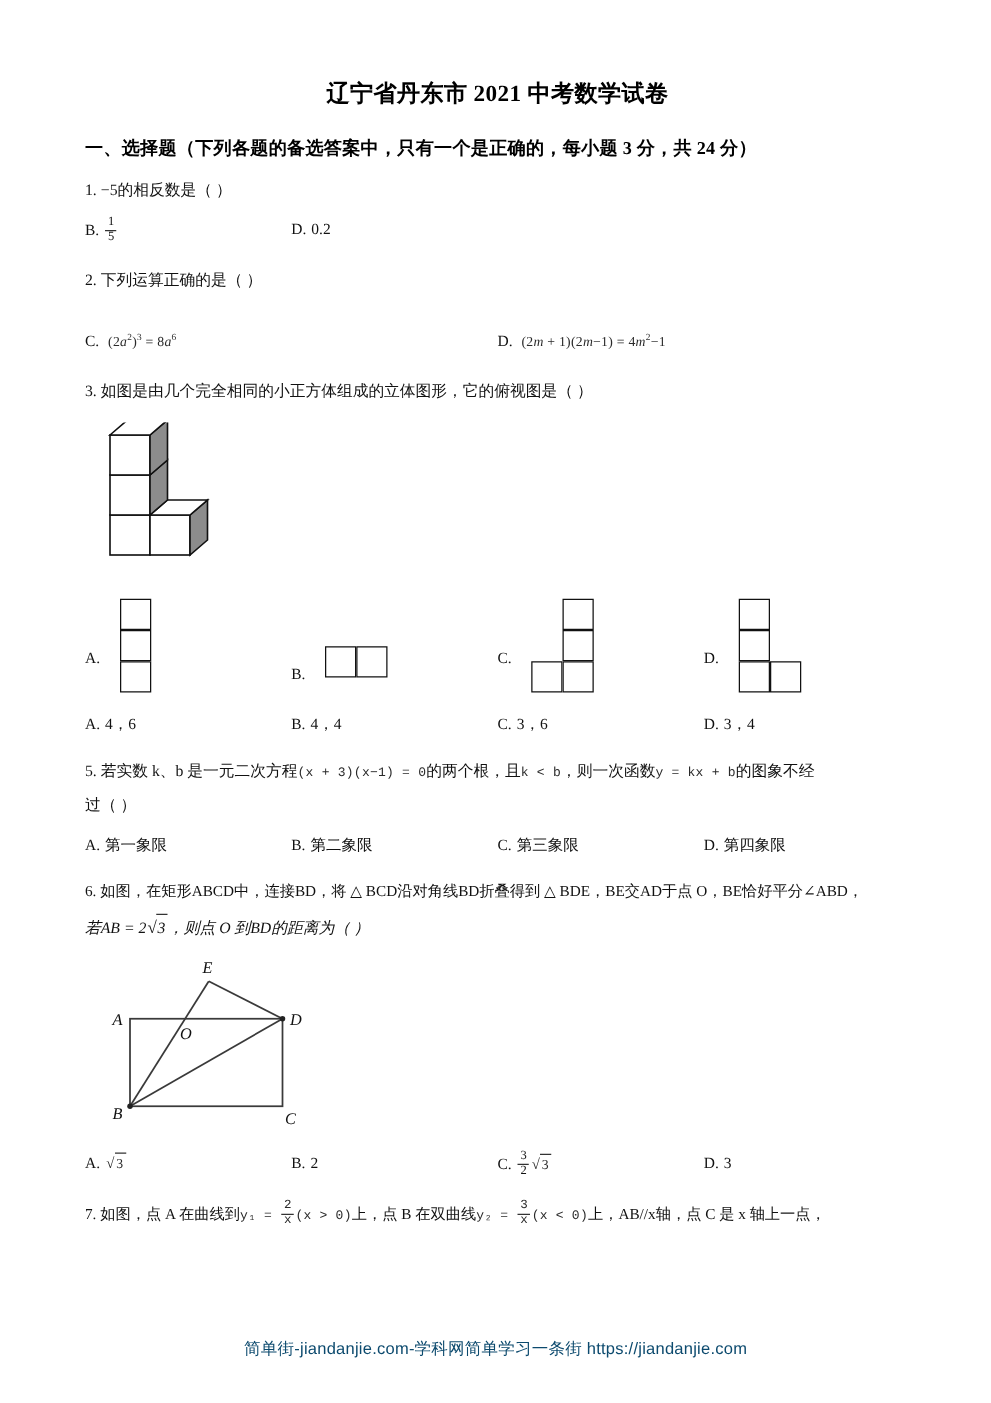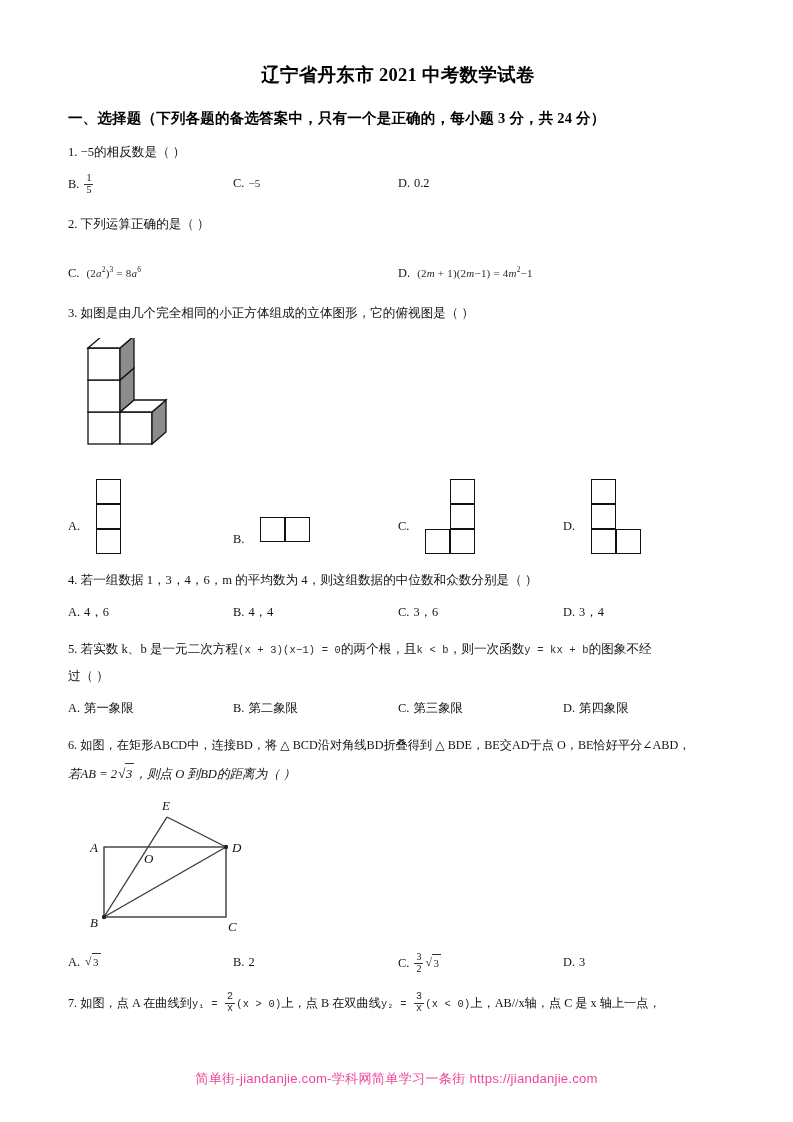--- a/index.html
+++ b/index.html
@@ -151,21 +151,21 @@
   }
 
   
   .footer {
     position: absolute;
     left: 0;
     top: 1070px;
     width: 793px;
     text-align: center;
     font-size: 13.2px;
-    color: #ec4899;
+    color: #0c4a6e;
     font-family: "Liberation Sans", sans-serif;
     letter-spacing: 0.2px;
   }
 </style>
 </head>
 <body>
 
 <div class="page">
   <div class="content">
 
@@ -174,23 +174,20 @@
     <div class="section-heading">一、选择题（下列各题的备选答案中，只有一个是正确的，每小题 3 分，共 24 分）</div>
 
     <div class="q">
       <div class="q-stem">
         <span>1.</span>
         <span>−5的相反数是（        ）</span>
       </div>
       <div class="opts">
         <div class="opt">
           <span class="opt-lbl">B.</span><span class="frac"><span class="num">1</span><span class="den">5</span></span>
-        </div>
-        <div class="opt">
-          <span class="opt-lbl">C.</span><span class="mathtxt">−5</span>
         </div>
         <div class="opt">
           <span class="opt-lbl">D.</span><span>0.2</span>
         </div>
       </div>
     </div>
 
     <div class="q" style="margin-top:18px;">
       <div class="q-stem">
         <span>2.</span>
@@ -269,24 +266,20 @@
             <div class="cell" style="left:0;top:0;"></div>
             <div class="cell" style="left:0;top:25px;"></div>
             <div class="cell" style="left:0;top:50px;"></div>
             <div class="cell" style="left:25px;top:50px;"></div>
           </div>
         </div>
       </div>
     </div>
 
     <div class="q" style="margin-top:16px;">
-      <div class="q-stem">
-        <span>4.</span>
-        <span>若一组数据 1，3，4，6，m 的平均数为 4，则这组数据的中位数和众数分别是（        ）</span>
-      </div>
       <div class="opts">
         <div class="opt">
           <span class="opt-lbl">A.</span><span>4，6</span>
         </div>
         <div class="opt">
           <span class="opt-lbl">B.</span><span>4，4</span>
         </div>
         <div class="opt">
           <span class="opt-lbl">C.</span><span>3，6</span>
         </div>

